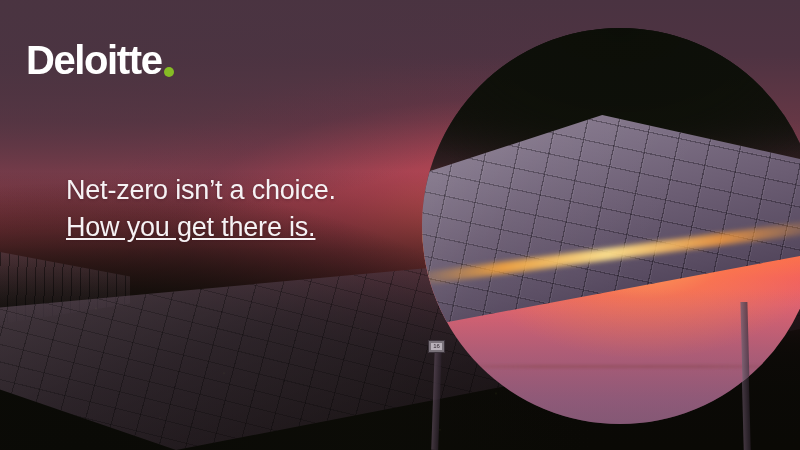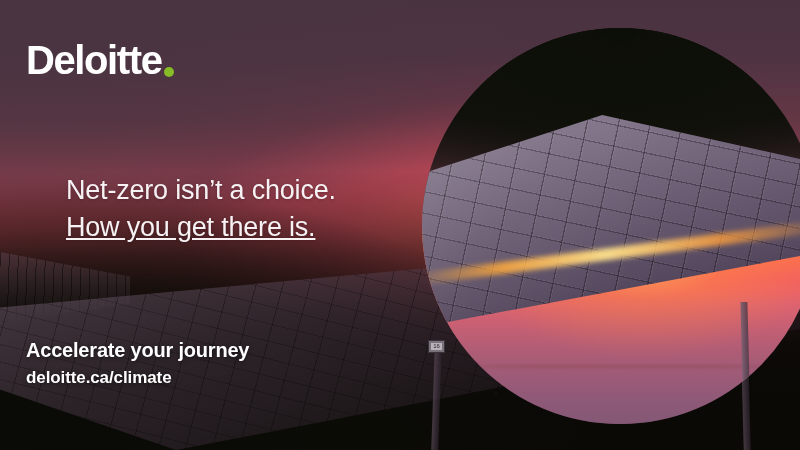--- a/index.html
+++ b/index.html
@@ -291,18 +291,14 @@
   <div class="logo">
     <span class="logo-word">Deloitte</span>
     <span class="logo-dot"></span>
   </div>
 
   <div class="headline">
     <span class="l1">Net-zero isn’t a choice.</span>
     <span class="l2">How you get there is.</span>
   </div>
 
-  <div class="cta">
-    <div class="cta-title">Accelerate your journey</div>
-    <div class="cta-url">deloitte.ca/climate</div>
-  </div>
 
 </div>
 
 </body></html>

